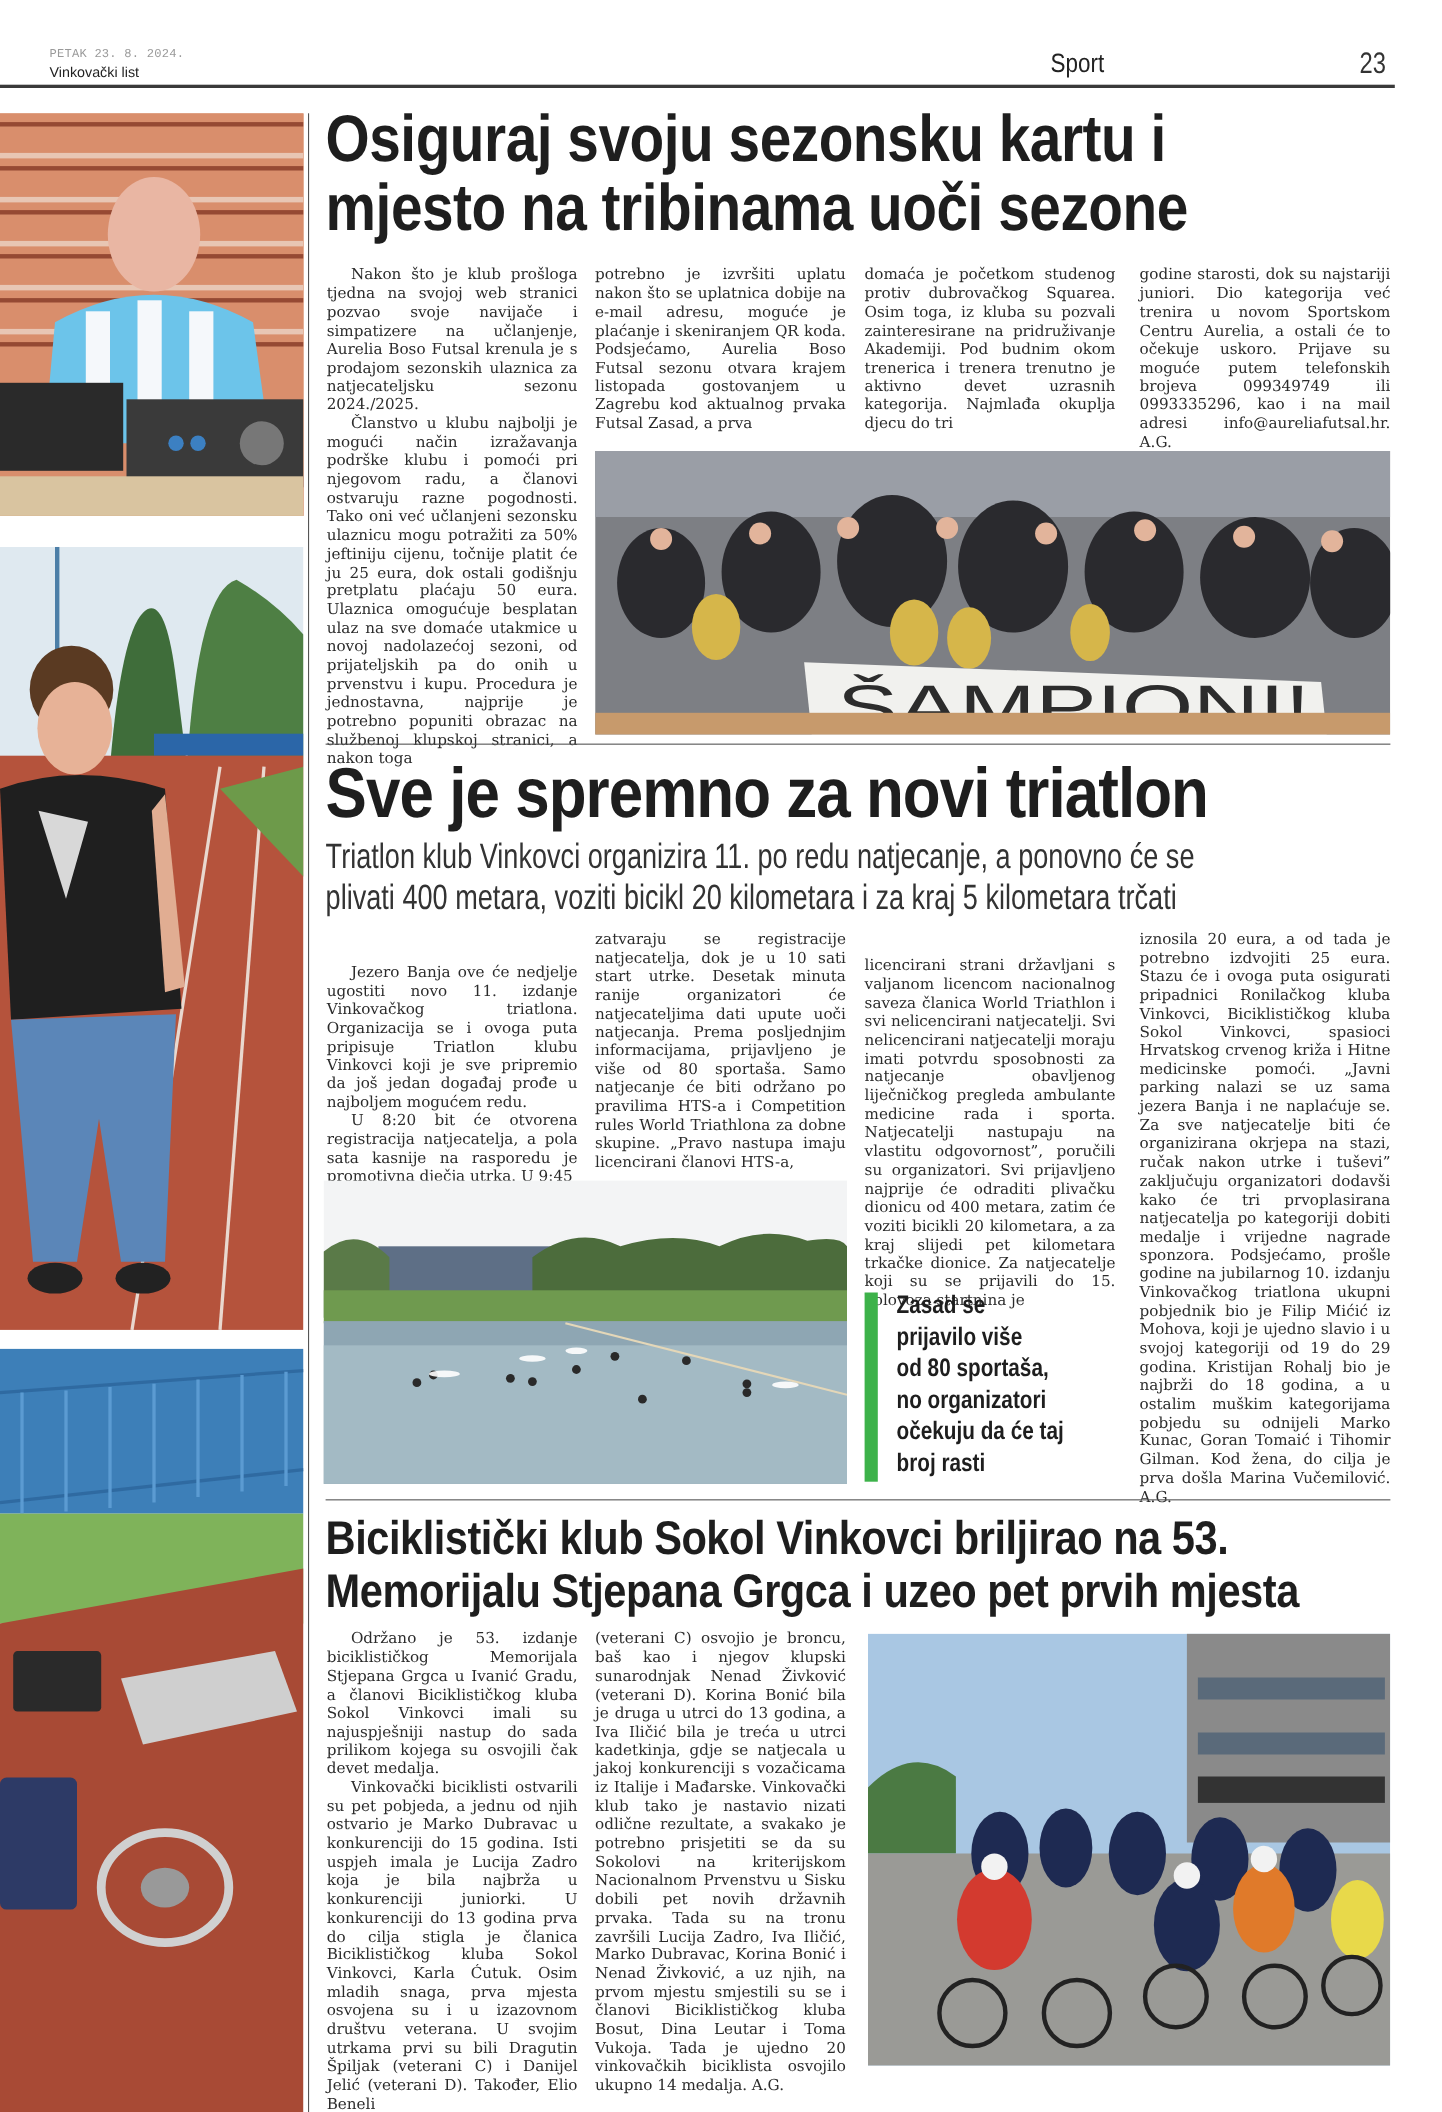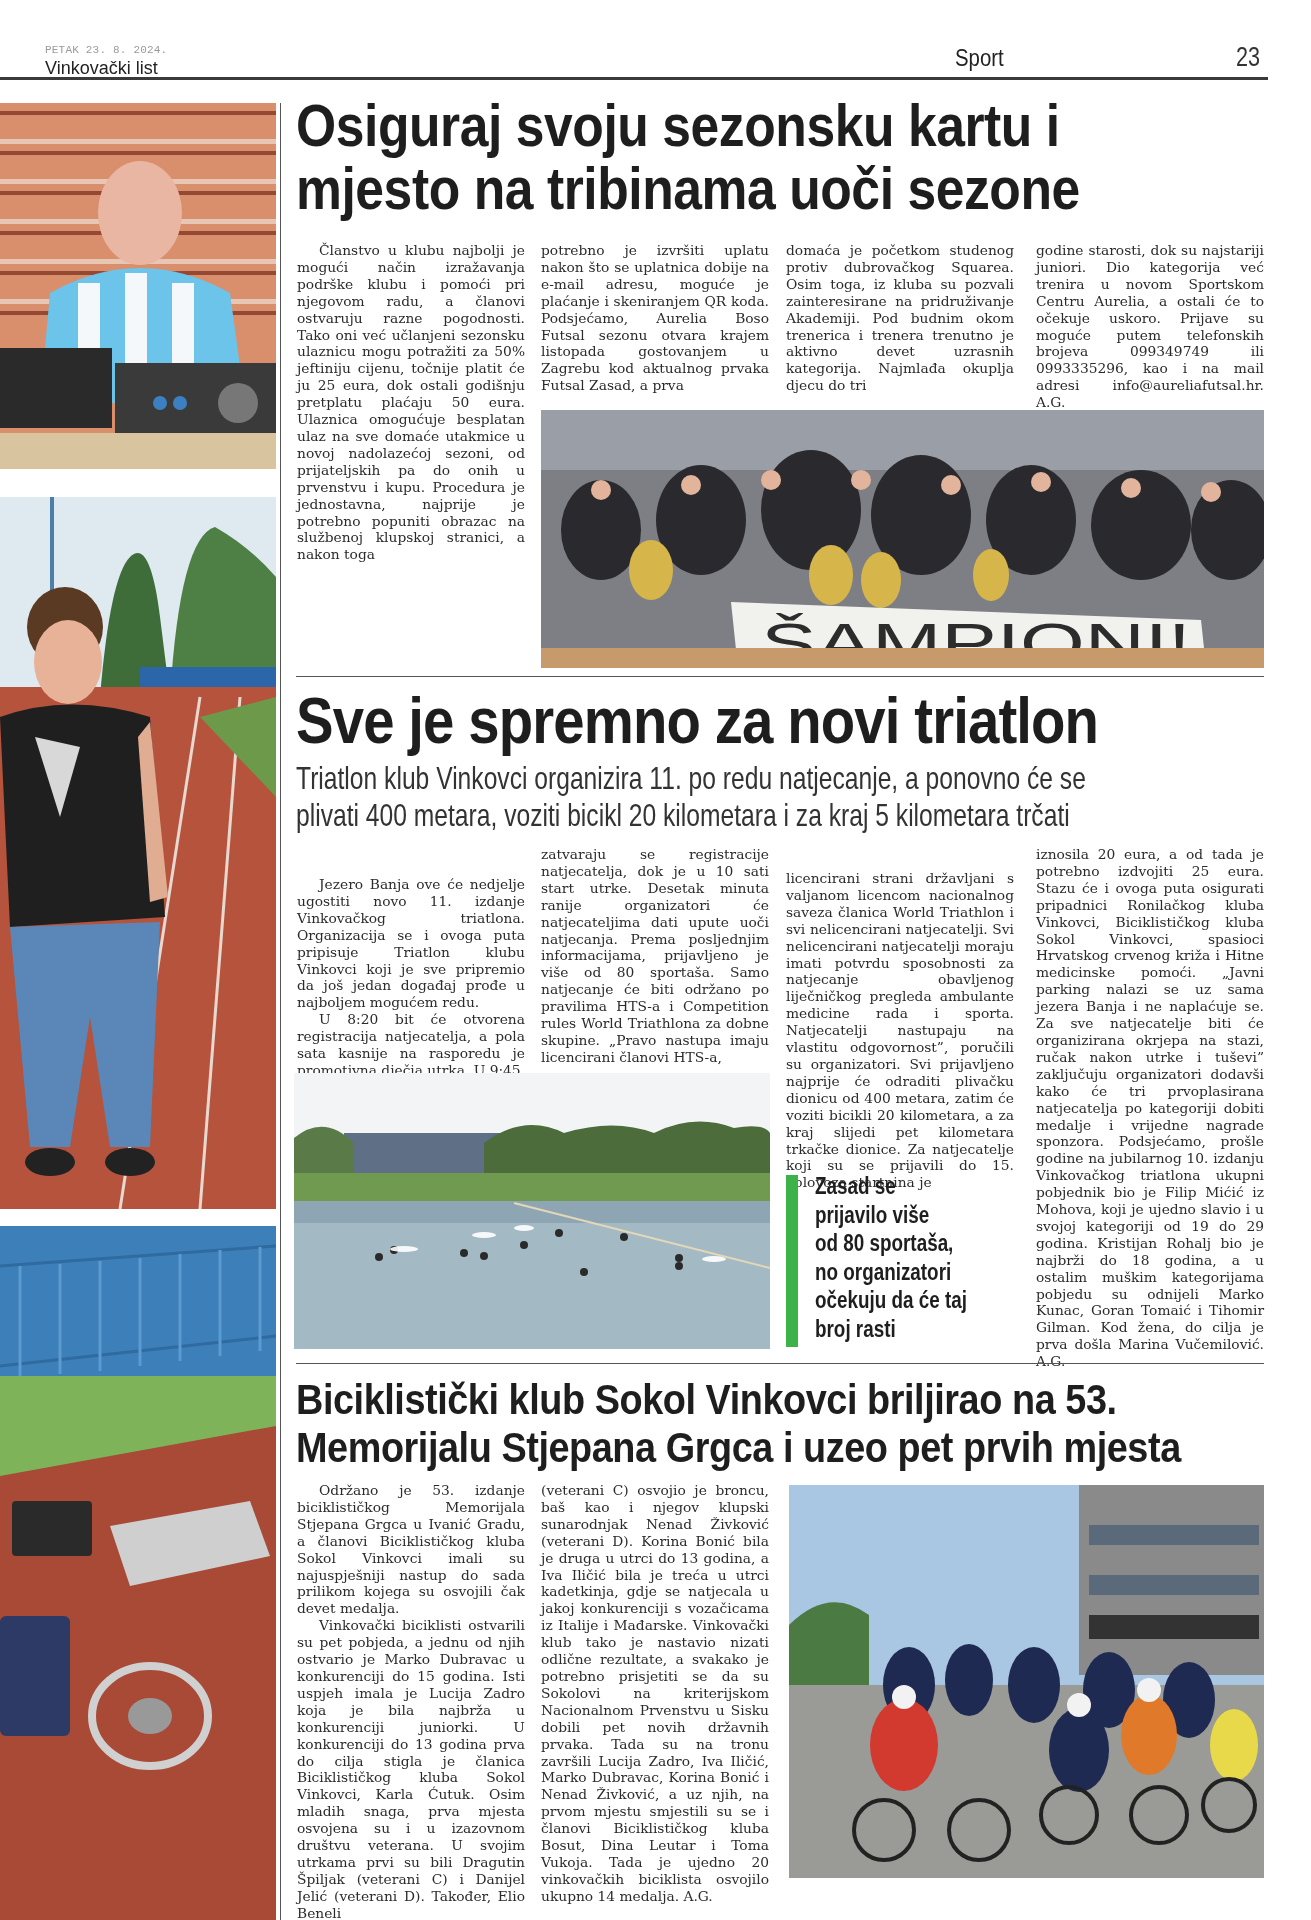--- a/index.html
+++ b/index.html
@@ -1,21 +1,21 @@
 <!DOCTYPE html>
 <html><head>
 <meta charset="utf-8">
 <style>
   html, body { margin: 0; padding: 0; background: #ffffff; }
   body { width: 1311px; height: 1920px; position: relative; overflow: hidden; font-family: "DejaVu Serif", serif; color: #222; }
   .abs { position: absolute; }
 
   
   .hdr-date { left: 45px; top: 44px; font-family: Liberation Mono, monospace; font-size: 11px; color: #9a9a9a; letter-spacing: 0.2px; }
-  .hdr-paper { left: 45px; top: 58px; font-family: "Liberation Sans", sans-serif; font-size: 18px; color: #222; }
+  .hdr-paper { left: 45px; top: 58px; font-family: "Liberation Sans", sans-serif; font-size: 13px; color: #222; }
   .hdr-section { left: 955px; top: 44px; font-family: "Liberation Sans", sans-serif; font-size: 24px; color: #222; transform: scaleX(0.85); transform-origin: left; }
   .hdr-page { left: 1236px; top: 42px; font-family: "Liberation Sans", sans-serif; font-size: 27px; color: #333; font-weight: 300; transform: scaleX(0.8); transform-origin: left; }
   .hdr-rule { left: 0; top: 77px; width: 1268px; height: 3px; background: #3a3a3a; }
 
   
   .photo { overflow: hidden; }
   .vline { left: 280px; width: 1px; background: #555; }
 
   
   .h1 { font-family: "Liberation Sans", sans-serif; font-weight: bold; color: #1e1e1e; line-height: 1.05; letter-spacing: -0.5px; transform: scaleX(0.86); transform-origin: left top; white-space: nowrap; }
@@ -127,20 +127,21 @@
 </div>
 
 <div class="abs vline" style="top:103px;height:1817px;"></div>
 
 <div class="abs h1 h1-a">
   <div>Osiguraj svoju sezonsku kartu i</div>
   <div>mjesto na tribinama uoči sezone</div>
 </div>
 
 <div class="abs col" style="left:297px;top:242px;width:228px;">
+  <p>Nakon što je klub prošloga tjedna na svojoj web stranici pozvao svoje navijače i simpatizere na učlanjenje, Aurelia Boso Futsal krenula je s prodajom sezonskih ulaznica za natjecateljsku sezonu 2024./2025.</p>
   <p>Članstvo u klubu najbolji je mogući način izražavanja podrške klubu i pomoći pri njegovom radu, a članovi ostvaruju razne pogodnosti. Tako oni već učlanjeni sezonsku ulaznicu mogu potražiti za 50% jeftiniju cijenu, točnije platit će ju 25 eura, dok ostali godišnju pretplatu plaćaju 50 eura. Ulaznica omogućuje besplatan ulaz na sve domaće utakmice u novoj nadolazećoj sezoni, od prijateljskih pa do onih u prvenstvu i kupu. Procedura je jednostavna, najprije je potrebno popuniti obrazac na službenoj klupskoj stranici, a nakon toga</p>
 </div>
 <div class="abs col" style="left:541px;top:242px;width:228px;">
   <p class="noind">potrebno je izvršiti uplatu nakon što se uplatnica dobije na e-mail adresu, moguće je plaćanje i skeniranjem QR koda. Podsjećamo, Aurelia Boso Futsal sezonu otvara krajem listopada gostovanjem u Zagrebu kod aktualnog prvaka Futsal Zasad, a prva</p>
 </div>
 <div class="abs col" style="left:786px;top:242px;width:228px;">
   <p class="noind">domaća je početkom studenog protiv dubrovačkog Squarea. Osim toga, iz kluba su pozvali zainteresirane na pridruživanje Akademiji. Pod budnim okom trenerica i trenera trenutno je aktivno devet uzrasnih kategorija. Najmlađa okuplja djecu do tri</p>
 </div>
 <div class="abs col" style="left:1036px;top:242px;width:228px;">
   <p class="noind">godine starosti, dok su najstariji juniori. Dio kategorija već trenira u novom Sportskom Centru Aurelia, a ostali će to očekuje uskoro. Prijave su moguće putem telefonskih brojeva 099349749 ili 0993335296, kao i na mail adresi info@aureliafutsal.hr. A.G.</p>

